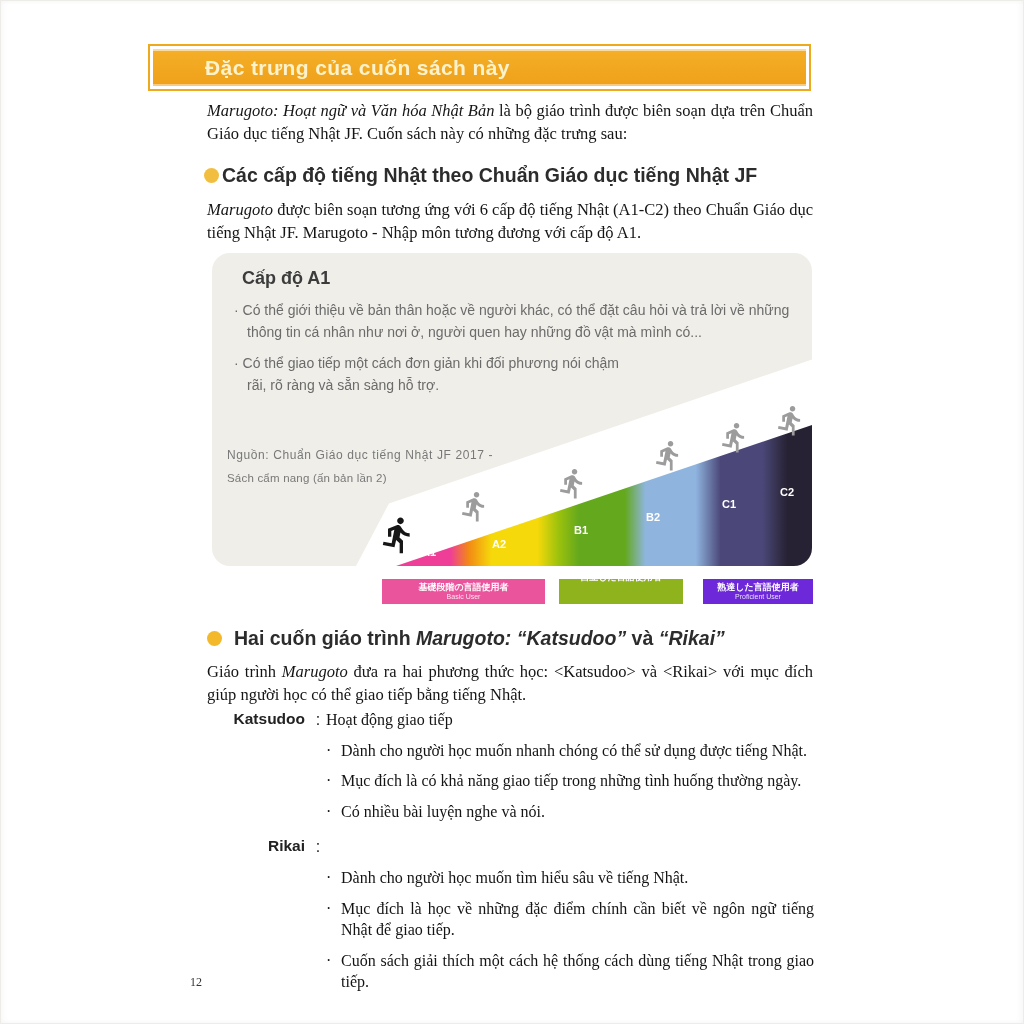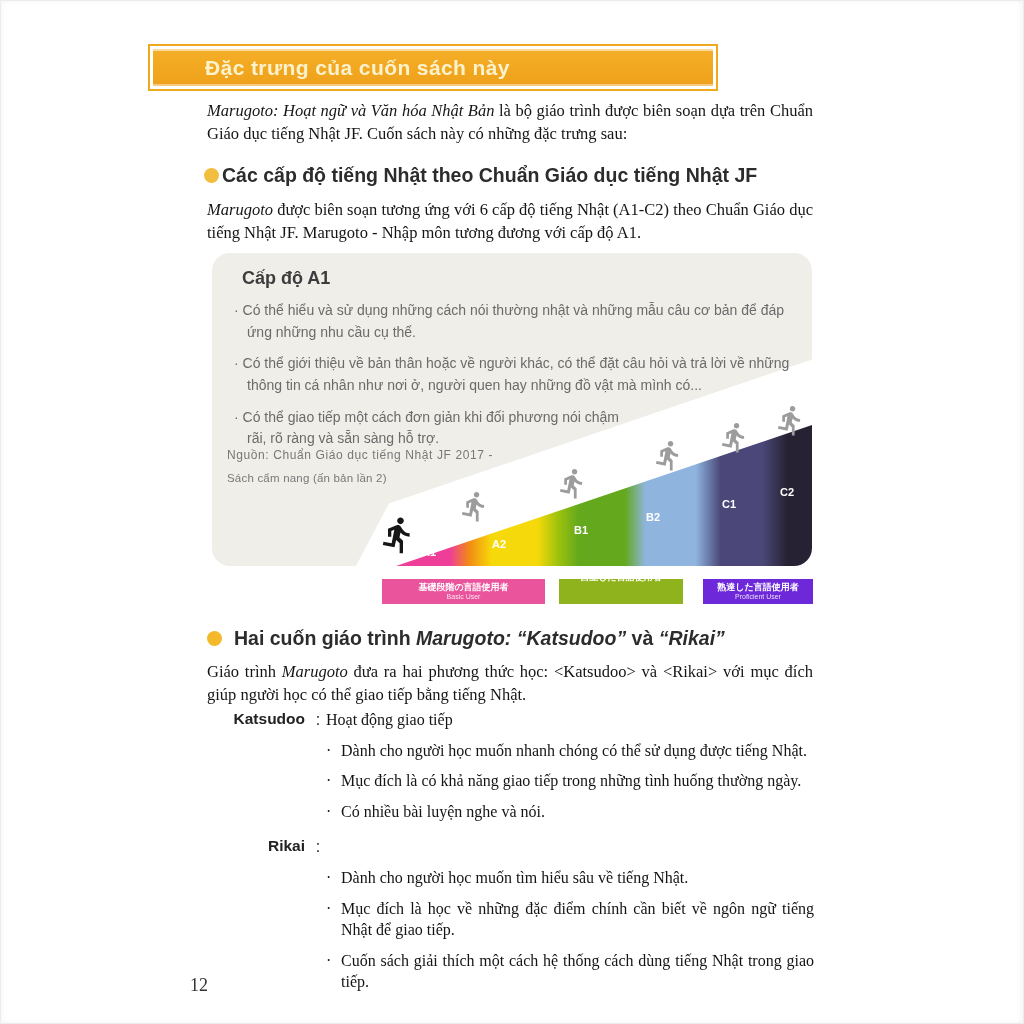--- a/index.html
+++ b/index.html
@@ -1,20 +1,20 @@
 <!DOCTYPE html>
 <html><head>
 <meta charset="utf-8">
 <style>
   html,body{margin:0;padding:0;background:#ffffff;}
   .page{position:relative;width:1024px;height:1024px;background:#fff;overflow:hidden;
         font-family:"Liberation Serif",serif;color:#141414;
         box-shadow:inset 0 0 0 1px #edece8, inset -3px 0 6px rgba(0,0,0,.04), inset 3px 0 6px rgba(0,0,0,.03);}
   
-  .banner{position:absolute;left:148px;top:44px;width:570px;height:47px;box-sizing:border-box;
+  .banner{position:absolute;left:148px;top:44px;width:663px;height:47px;box-sizing:border-box;
           border:2px solid #efa91d;padding:3px;background:#fff;}
   .banner-fill{height:100%;background:linear-gradient(180deg,#f5af28 0%,#efa01a 100%);
                display:flex;align-items:center;padding-left:52px;box-sizing:border-box;
                box-shadow:inset 0 2px 0 rgba(255,255,255,.55), inset 0 -2px 0 rgba(255,255,255,.45);}
   .banner-title{font-family:"Liberation Sans",sans-serif;font-weight:bold;font-size:21px;
                 color:#fcf2cc;letter-spacing:.4px;}
   
   .para{position:absolute;margin:0;font-size:16.5px;line-height:1.42;text-align:justify;color:#151515;}
   #intro{left:207px;top:99px;width:606px;}
   #s1para{left:207px;top:198px;width:606px;}
@@ -71,21 +71,21 @@
   .mrow{display:grid;grid-template-columns:88px 16px 1fr;margin-bottom:9px;line-height:1.35;}
   .mrow.rikai-start{margin-top:14px;}
   .mname{font-family:"Liberation Sans",sans-serif;font-weight:bold;font-size:15.5px;
          text-align:right;color:#222;padding-right:5px;}
   .mcolon{text-align:center;color:#222;font-family:"Liberation Sans",sans-serif;}
   .mtext{font-family:"Liberation Serif",serif;color:#141414;text-align:justify;}
   .mbullet{display:flex;}
   .bdot{flex:0 0 15px;color:#141414;}
   .btxt{flex:1;}
   
-  .pagenum{position:absolute;left:190px;top:975px;font-size:18px;color:#333;}
+  .pagenum{position:absolute;left:190px;top:975px;font-size:12px;color:#333;}
 </style>
 </head>
 <body>
 
 <div class="page">
 
   <div class="banner">
     <div class="banner-fill">
       <span class="banner-title">Đặc trưng của cuốn sách này</span>
     </div>
@@ -98,21 +98,20 @@
     <span>Các cấp độ tiếng Nhật theo Chuẩn Giáo dục tiếng Nhật JF</span>
   </div>
 
   <p class="para" id="s1para"><i>Marugoto</i><span> được biên soạn tương ứng với 6 cấp độ tiếng Nhật (A1-C2) theo Chuẩn Giáo dục tiếng Nhật JF. Marugoto - Nhập môn tương đương với cấp độ A1.</span></p>
 
   <div class="panel">
     <div class="white-band"></div>
     <div class="panel-title">Cấp độ A1</div>
 
     <div class="panel-list">
-      <div class="pb"><span>·</span> <span>Có thể hiểu và sử dụng những cách nói thường nhật và những mẫu câu cơ bản để đáp ứng những nhu cầu cụ thể.</span></div>
       <div class="pb"><span>·</span> <span>Có thể giới thiệu về bản thân hoặc về người khác, có thể đặt câu hỏi và trả lời về những thông tin cá nhân như nơi ở, người quen hay những đồ vật mà mình có...</span></div>
       <div class="pb pb3"><span>·</span> <span>Có thể giao tiếp một cách đơn giản khi đối phương nói chậm rãi, rõ ràng và sẵn sàng hỗ trợ.</span></div>
     </div>
 
     <div class="psource">
       <div>Nguồn: Chuẩn Giáo dục tiếng Nhật JF 2017 -</div>
       <div class="src2">Sách cẩm nang (ấn bản lần 2)</div>
     </div>
 
     <div class="wedge"></div>

